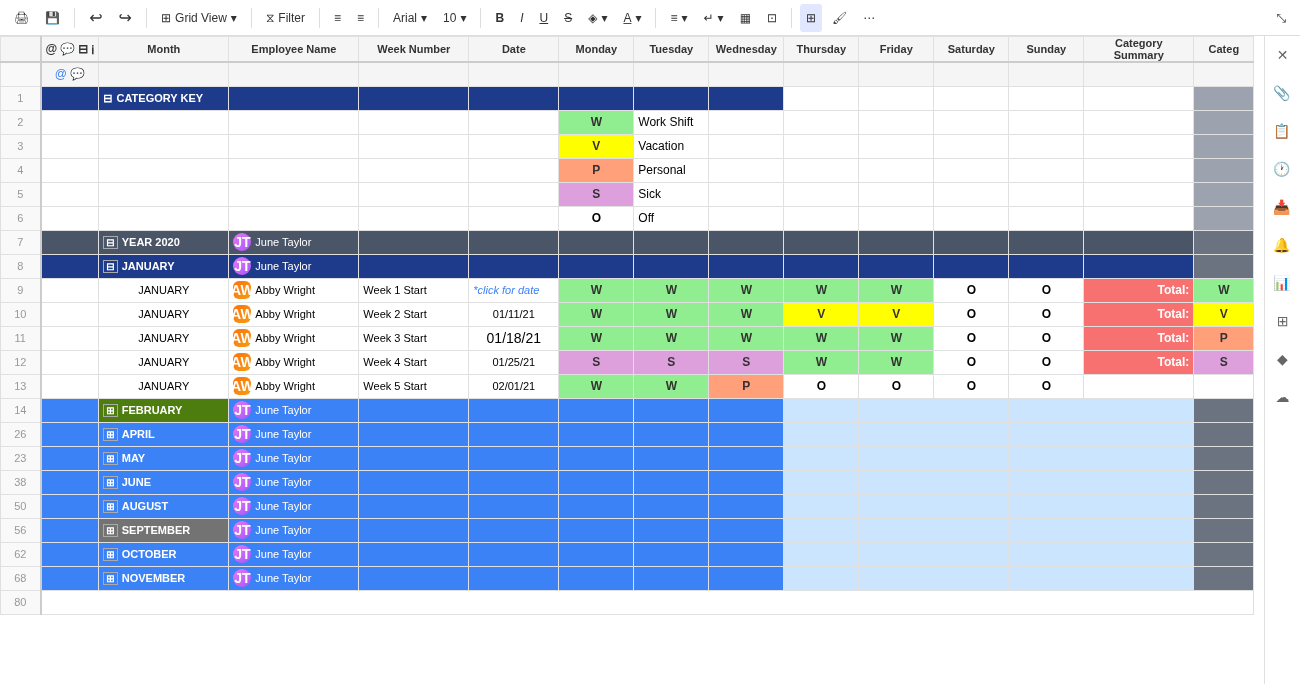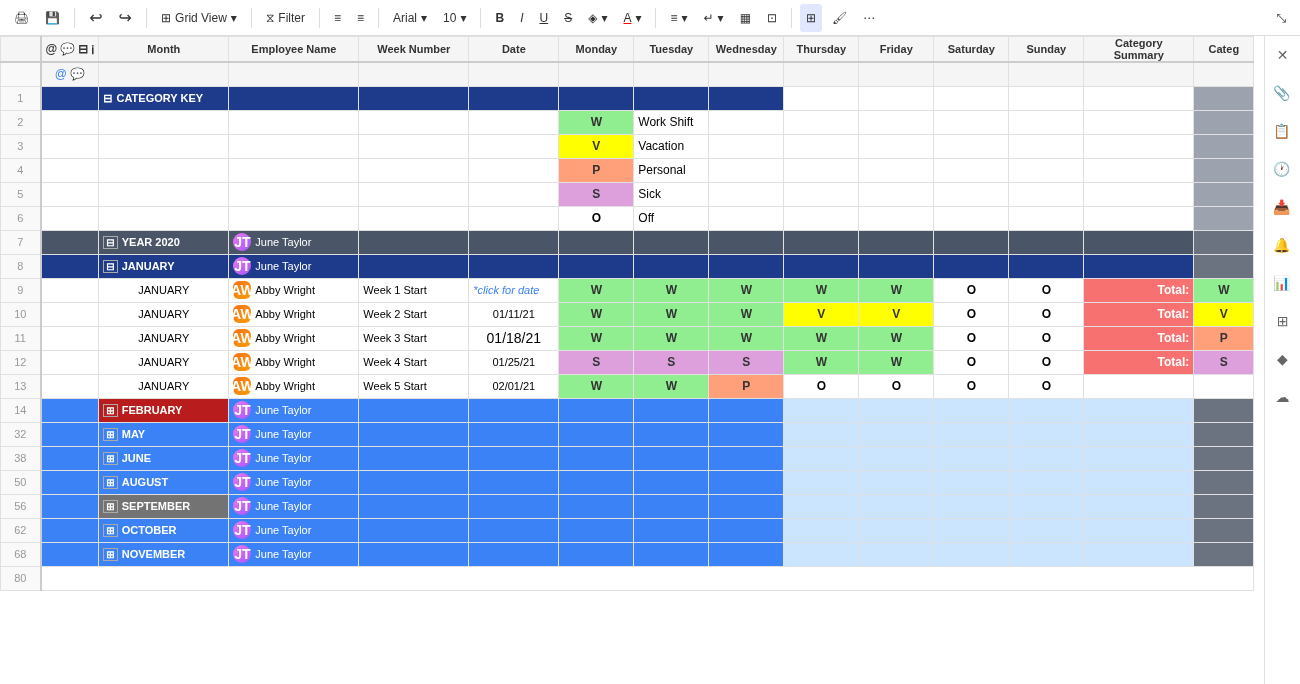--- a/index.html
+++ b/index.html
@@ -550,21 +550,21 @@
           <td style="text-align:center; font-weight:bold;">O</td>
           <td style="text-align:center; font-weight:bold;">O</td>
           <td style="text-align:center; font-weight:bold;">O</td>
           <td></td>
           <td></td>
         </tr>
 
         <tr style="cursor:pointer;">
           <td class="row-num">14</td>
           <td style="background:#3b82f6;"></td>
-          <td style="background:#b91c1c; color:#fff; font-weight:bold; font-size:11px;">
+          <td style="background:#4d7c0f; color:#fff; font-weight:bold; font-size:11px;">
             <span style="margin-right:4px; border:1px solid #aaa; padding:0 2px; font-size:10px;">⊞</span>FEBRUARY
           </td>
           <td style="background:#3b82f6; color:#fff;">
             <div class="emp-cell">
               <div class="avatar avatar-jt">JT</div>
               <span class="emp-name">June Taylor</span>
             </div>
           </td>
           <td style="background:#3b82f6;"></td>
           <td style="background:#3b82f6;"></td>
@@ -573,23 +573,47 @@
           <td style="background:#3b82f6;"></td>
           <td style="background:#cce5ff;"></td>
           <td style="background:#cce5ff;"></td>
           <td style="background:#cce5ff;"></td>
           <td style="background:#cce5ff;"></td>
           <td style="background:#cce5ff;"></td>
           <td style="background:#6b7280;"></td>
         </tr>
 
 
-
         <tr style="cursor:pointer;">
-          <td class="row-num">32</td>
+          <td class="row-num">26</td>
+          <td style="background:#3b82f6;"></td>
+          <td style="background:#3b82f6; color:#fff; font-weight:bold; font-size:11px;">
+            <span style="margin-right:4px; border:1px solid #aaa; padding:0 2px; font-size:10px;">⊞</span>APRIL
+          </td>
+          <td style="background:#3b82f6; color:#fff;">
+            <div class="emp-cell">
+              <div class="avatar avatar-jt">JT</div>
+              <span class="emp-name">June Taylor</span>
+            </div>
+          </td>
+          <td style="background:#3b82f6;"></td>
+          <td style="background:#3b82f6;"></td>
+          <td style="background:#3b82f6;"></td>
+          <td style="background:#3b82f6;"></td>
+          <td style="background:#3b82f6;"></td>
+          <td style="background:#cce5ff;"></td>
+          <td style="background:#cce5ff;"></td>
+          <td style="background:#cce5ff;"></td>
+          <td style="background:#cce5ff;"></td>
+          <td style="background:#cce5ff;"></td>
+          <td style="background:#6b7280;"></td>
+        </tr>
+
+        <tr style="cursor:pointer;">
+          <td class="row-num">23</td>
           <td style="background:#3b82f6;"></td>
           <td style="background:#3b82f6; color:#fff; font-weight:bold; font-size:11px;">
             <span style="margin-right:4px; border:1px solid #aaa; padding:0 2px; font-size:10px;">⊞</span>MAY
           </td>
           <td style="background:#3b82f6; color:#fff;">
             <div class="emp-cell">
               <div class="avatar avatar-jt">JT</div>
               <span class="emp-name">June Taylor</span>
             </div>
           </td>

